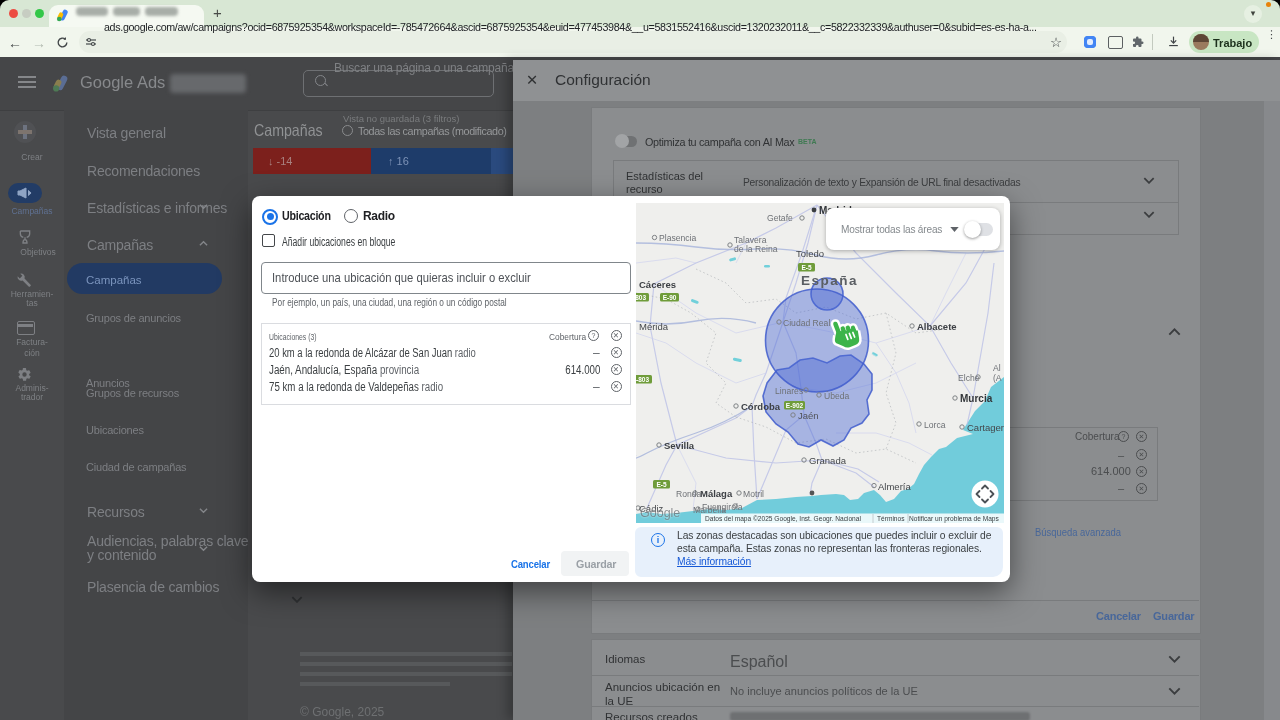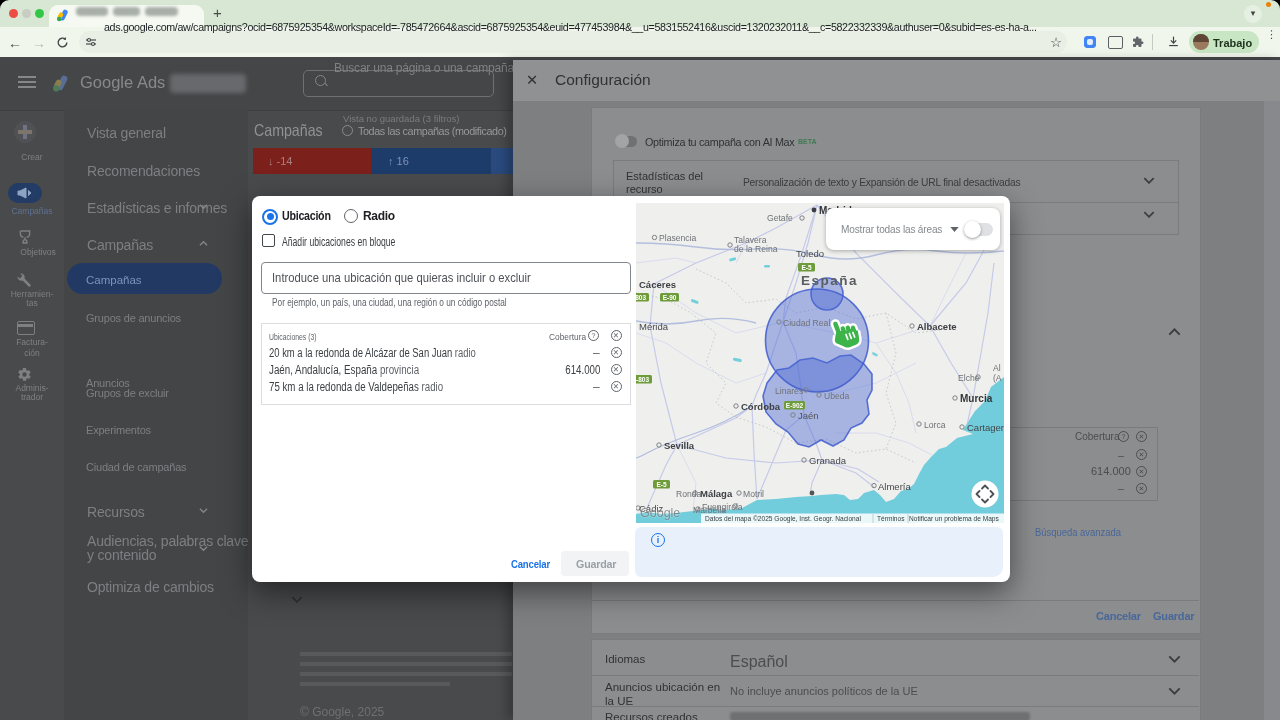--- a/index.html
+++ b/index.html
@@ -141,32 +141,32 @@
       <path d="M1 1l4 4 4-4" stroke="#84868a" stroke-width="1.5" fill="none"></path>
     </svg>
   <div class="abs nav1" style="top:180px;">Campañas</div>
   <svg class="abs chevd" style="left:199px;top:182px" viewBox="0 0 10 6">
       <path d="M1 5l4-4 4 4" stroke="#84868a" stroke-width="1.5" fill="none"></path>
     </svg>
   <div class="abs" style="left:67px;top:206px;width:155px;height:31px;background:#223a63;border-radius:16px;"></div>
   <div class="abs" style="left:86px;top:217px;font-size:11.5px;color:#7b94bd;">Campañas</div>
   <div class="abs nav2" style="top:255px;">Grupos de anuncios</div>
   <div class="abs nav2" style="top:292px;margin-top:28px;">Anuncios</div>
-  <div class="abs nav2" style="top:330px;">Grupos de excluir</div>
-  <div class="abs nav2" style="top:367px;">Experimentos</div>
+  <div class="abs nav2" style="top:330px;">Grupos de recursos</div>
+  <div class="abs nav2" style="top:367px;">Ubicaciones</div>
   <div class="abs nav2" style="top:404px;">Ciudad de campañas</div>
   <div class="abs nav1" style="top:447px;">Recursos</div>
   <svg class="abs chevd" style="left:199px;top:449px" viewBox="0 0 10 6">
       <path d="M1 1l4 4 4-4" stroke="#84868a" stroke-width="1.5" fill="none"></path>
     </svg>
   <div class="abs nav1" style="top:478px;line-height:13.5px;">Audiencias, palabras clave<br>y contenido</div>
   <svg class="abs chevd" style="left:199px;top:487px" viewBox="0 0 10 6">
       <path d="M1 1l4 4 4-4" stroke="#84868a" stroke-width="1.5" fill="none"></path>
     </svg>
-  <div class="abs nav1" style="top:522px;">Optimiza de cambios</div>
+  <div class="abs nav1" style="top:522px;">Plasencia de cambios</div>
 
   <div id="t17" class="abs" style="transform:scaleX(0.86);transform-origin:0 50%;left:254px;top:64px;font-size:16.5px;color:#909294;">Campañas</div>
   <div class="abs" style="left:343px;top:56px;font-size:9.5px;color:#7a7c7e;">Vista no guardada (3 filtros)</div>
   <div class="abs" style="left:342px;top:68px;width:9px;height:9px;border:1.2px solid #8a8c8e;border-radius:50%;"></div>
   <div id="t19" class="abs" style="left:358px;top:68px;font-size:10.8px;letter-spacing:-0.4px;color:#96989a;">Todas las campañas (modificado)</div>
   <div class="abs" style="left:253px;top:91px;width:118px;height:26px;background:#7c201c;"></div>
   <div class="abs" style="left:371px;top:91px;width:120px;height:26px;background:#1e3c6a;"></div>
   <div class="abs" style="left:491px;top:91px;width:22px;height:26px;background:#2a4a7e;"></div>
   <div class="abs" style="left:268px;top:98px;font-size:11px;color:#a8807f;">↓ -14</div>
   <div class="abs" style="left:388px;top:98px;font-size:11px;color:#7e93b7;">↑ 16</div>
@@ -462,13 +462,14 @@
     <div id="t11" class="abs" style="transform:scaleX(0.935);transform-origin:0 50%;left:205px;top:20px;font-size:10.8px;letter-spacing:-0.2px;color:#84898d;">Mostrar todas las áreas</div>
     <svg class="abs" style="left:314px;top:24px" width="9" height="5" viewBox="0 0 10 6">
         <path d="M0 0l5 6 5-6z" fill="#5f6368"></path>
       </svg>
     <div class="abs" style="left:330px;top:20px;width:27px;height:13px;border-radius:7px;background:#dfe1e5;"></div>
     <div class="abs" style="left:328px;top:17.5px;width:17px;height:17px;border-radius:50%;background:#fff;box-shadow:0 1px 3px rgba(0,0,0,0.4);"></div>
   </div>
 
   <div class="abs" id="infobox"></div>
   <div class="abs" style="left:399px;top:337px;width:12px;height:12px;border:1.4px solid #1a73e8;border-radius:50%;color:#1a73e8;font-size:9px;text-align:center;line-height:12px;font-weight:bold;">i</div>
+  <div id="t10" class="abs" style="left:425px;top:334px;font-size:10.3px;letter-spacing:-0.1px;color:#3c4043;line-height:12.8px;white-space:nowrap;">Las zonas destacadas son ubicaciones que puedes incluir o excluir de<br>esta campaña. Estas zonas no representan las fronteras regionales.<br><span style="color:#1558d6;text-decoration:underline;">Más información</span></div>
 </div>
 
 </body></html>

